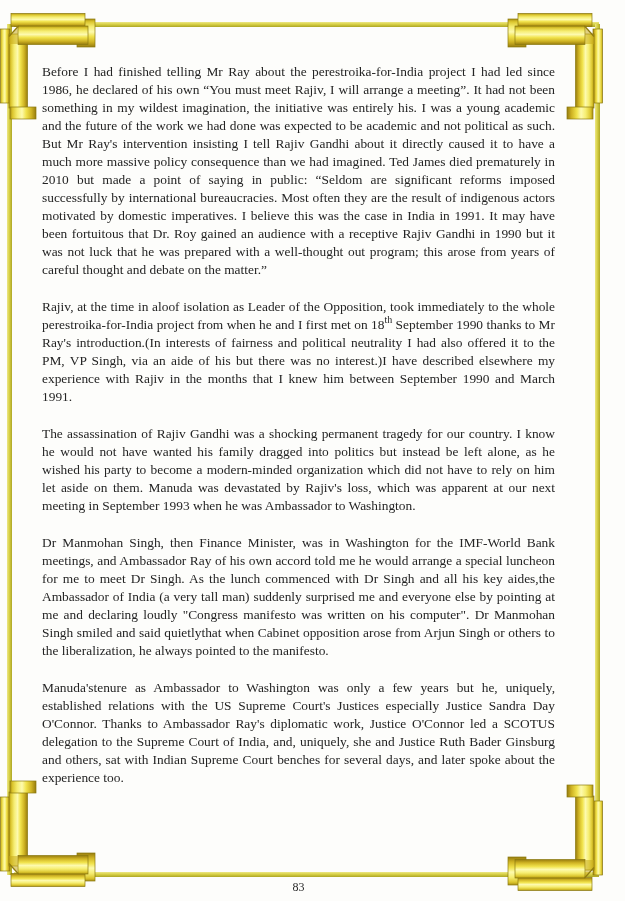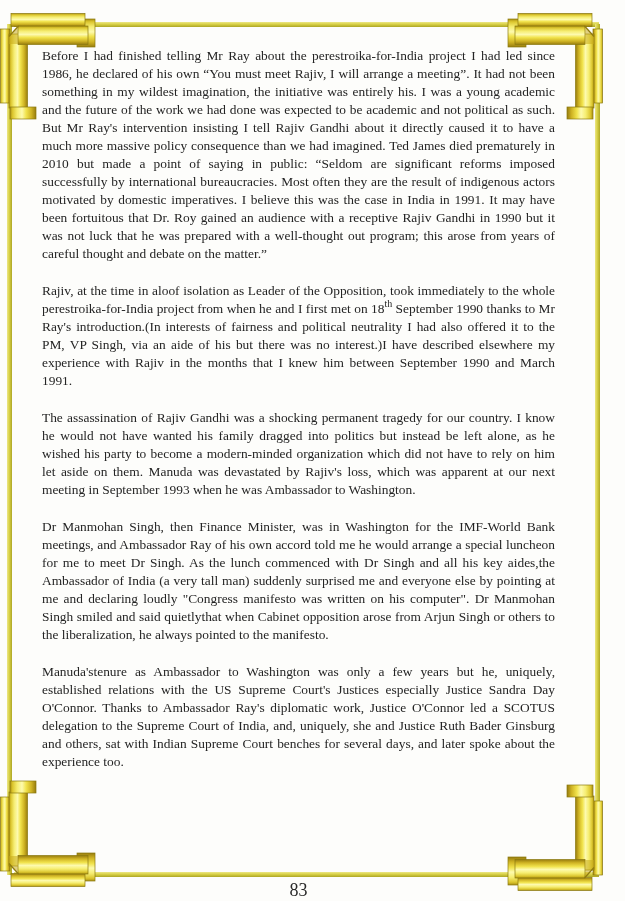--- a/index.html
+++ b/index.html
@@ -21,25 +21,25 @@
   .corner{position:absolute;width:96px;height:108px;z-index:2;}
   .corner.tl{left:0;top:13px;}
   .corner.tr{right:22px;top:13px;transform:scaleX(-1);}
   .corner.bl{left:0;bottom:14px;transform:scaleY(-1);}
   .corner.br{right:22px;bottom:10px;transform:scale(-1,-1);}
   
   .content{
     position:absolute;left:42px;top:47px;width:513px;z-index:3;
     font-size:13.4px;line-height:18px;text-align:justify;
   }
-  .content p{margin:0 0 19px 0;}
+  .content p{margin:16px 0 19px 0;}
   .sup{font-size:10px;vertical-align:6px;line-height:0;}
   .page-number{
     position:absolute;left:42px;width:513px;top:880px;z-index:3;
-    text-align:center;font-size:18px;color:#2a2a2a;
+    text-align:center;font-size:12px;color:#2a2a2a;
   }
 </style>
 </head>
 <body>
 
 <svg width="0" height="0" style="position:absolute" aria-hidden="true">
   <defs>
     <linearGradient id="goldV" x1="0" y1="0" x2="0" y2="1">
       <stop offset="0" stop-color="#a98f12"></stop>
       <stop offset="0.1" stop-color="#dcc62e"></stop>

